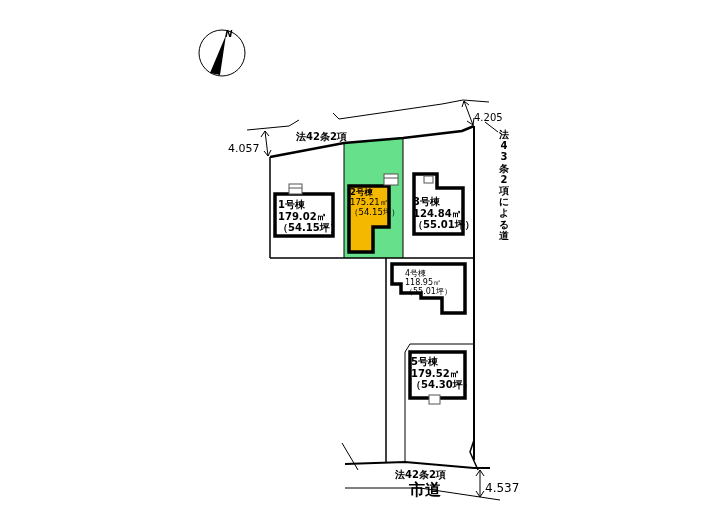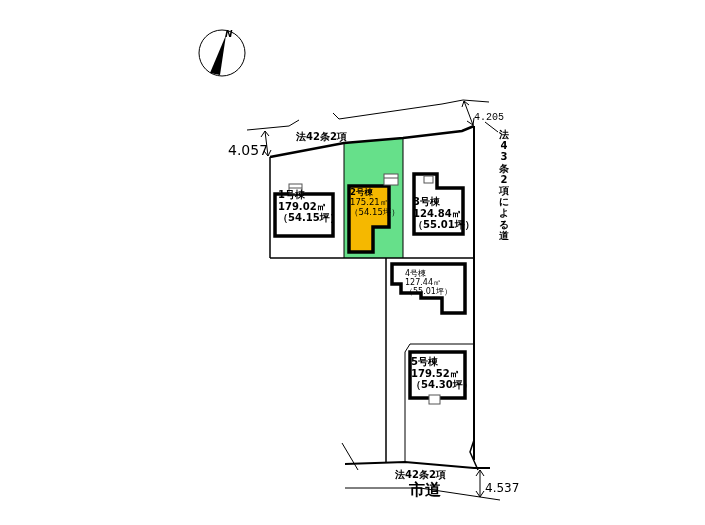--- a/index.html
+++ b/index.html
@@ -66,57 +66,57 @@
   <polygon points="414,174 437,174 437,188 463,188 463,234 414,234" fill="#fff" stroke="#000" stroke-width="3.5"></polygon>
   <rect x="424" y="176" width="9" height="7" fill="#fff" stroke="#555" stroke-width="1"></rect>
 
   <polygon points="392,264 465,264 465,313 442,313 442,298 421,298 421,293 401,293 401,284 392,284" fill="#fff" stroke="#000" stroke-width="3.5"></polygon>
 
   <rect x="410" y="352" width="55" height="46" fill="#fff" stroke="#000" stroke-width="3.5"></rect>
   <rect x="429" y="395" width="11" height="9" fill="#fff" stroke="#555" stroke-width="1"></rect>
 </svg>
 
 <div class="lbl" style="left:296px;top:131px;font-size:10px;">法42条2項</div>
-<div class="lbl" style="left:228px;top:143px;font-size:14px;font-weight:normal;">4.057</div>
-<div class="lbl" style="left:474px;top:112px;font-size:10px;font-weight:normal;font-family:Liberation Mono, monospace;">4.205</div>
+<div class="lbl" style="left:228px;top:143px;font-size:11px;font-weight:normal;">4.057</div>
+<div class="lbl" style="left:474px;top:112px;font-size:10px;font-weight:normal;">4.205</div>
 <div class="vert" style="left:498px;top:129px;">
   <div>法</div>
     <div>4</div>
     <div>3</div>
     <div>条</div>
     <div>2</div>
     <div>項</div>
     <div>に</div>
     <div>よ</div>
     <div>る</div>
     <div>道</div>
 </div>
 <div class="lbl" style="left:395px;top:469px;font-size:10px;">法42条2項</div>
 <div class="lbl" style="left:409px;top:481px;font-size:16px;">市道</div>
 <div class="lbl" style="left:485px;top:482px;font-size:12px;font-weight:normal;">4.537</div>
 
 <div class="lbl" style="left:225px;top:30px;font-size:9px;font-style:italic;">N</div>
 
-<div class="lot-text" style="left:278px;top:189px;width:52px;font-size:10px;">
+<div class="lot-text" style="left:278px;top:199px;width:52px;font-size:10px;">
   <div>1号棟</div>
     <div>179.02㎡</div>
     <div>（54.15坪）</div>
 </div>
 <div class="lot-text" style="left:350px;top:188px;width:38px;font-size:8.5px;font-weight:normal;">
   <div style="font-weight:bold">2号棟</div>
     <div>175.21㎡</div>
     <div>（54.15坪）</div>
 </div>
 <div class="lot-text" style="left:413px;top:196px;width:44px;font-size:10px;">
   <div>3号棟</div>
     <div>124.84㎡</div>
     <div>（55.01坪）</div>
 </div>
 <div class="lot-text" style="left:405px;top:269px;width:58px;font-size:8px;font-weight:normal;">
   <div>4号棟</div>
-    <div>127.44㎡</div>
+    <div>118.95㎡</div>
     <div>（55.01坪）</div>
 </div>
 <div class="lot-text" style="left:411px;top:356px;width:44px;font-size:10px;">
   <div>5号棟</div>
     <div>179.52㎡</div>
     <div>（54.30坪）</div>
 </div>
 
 </body></html>

